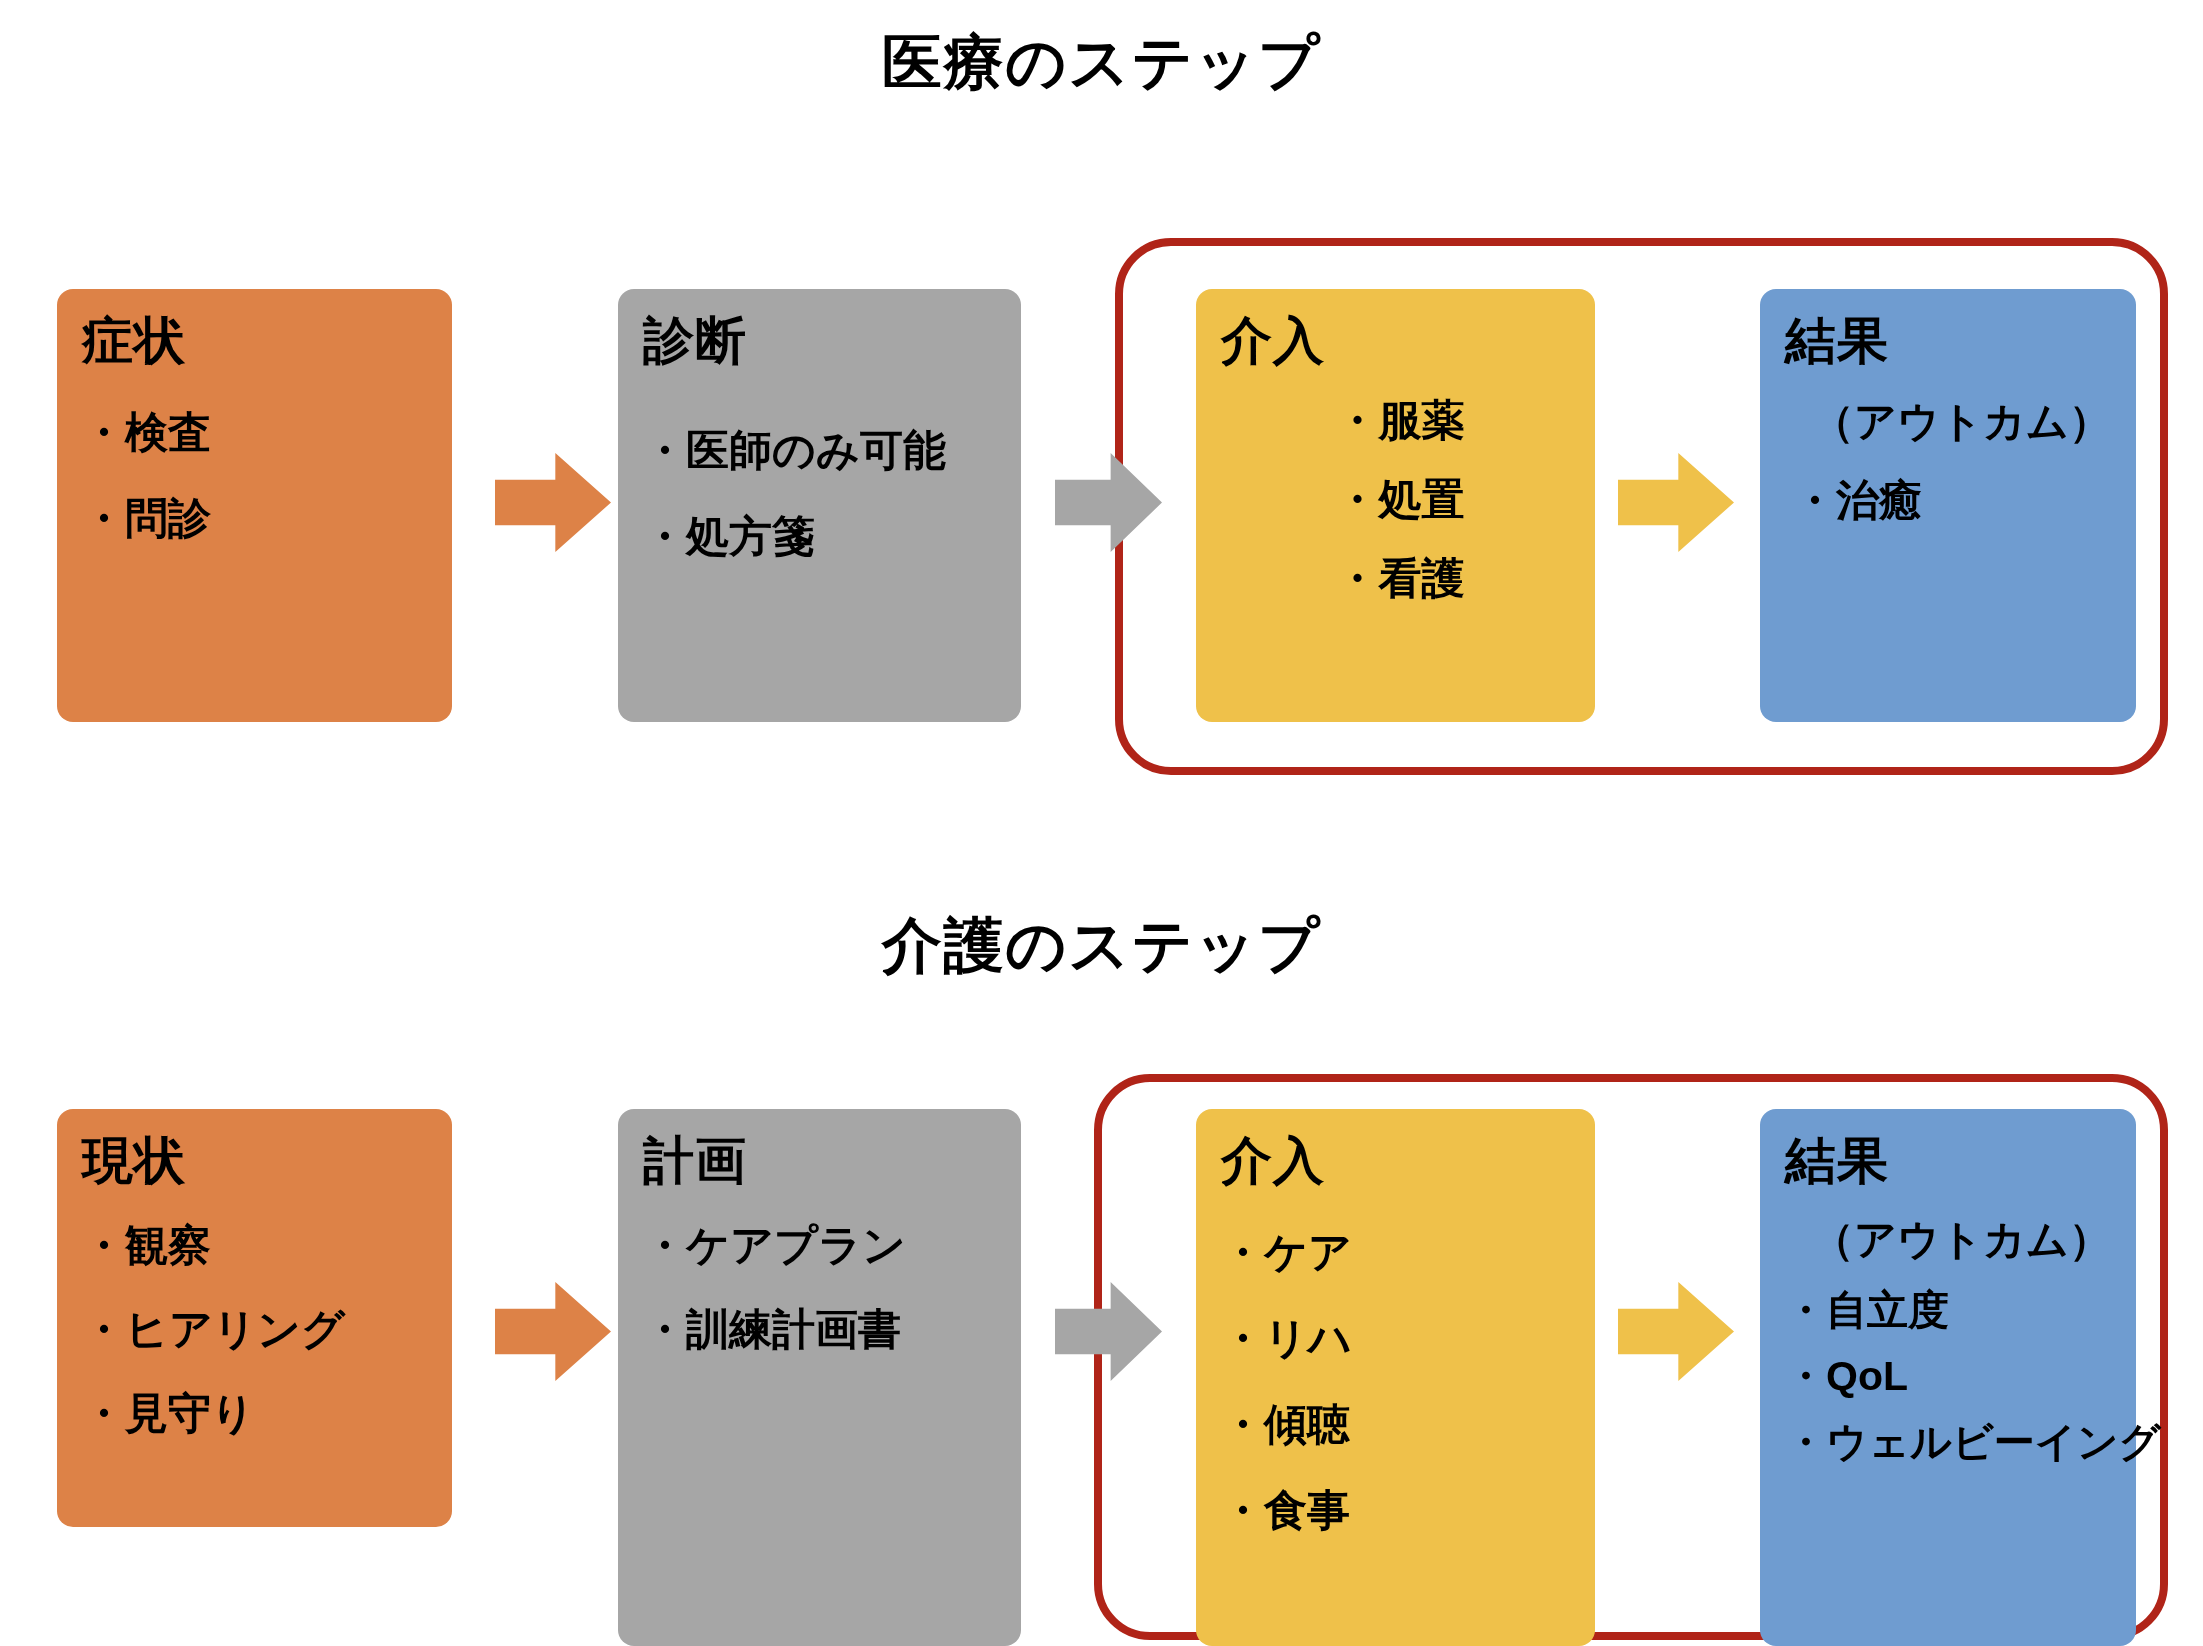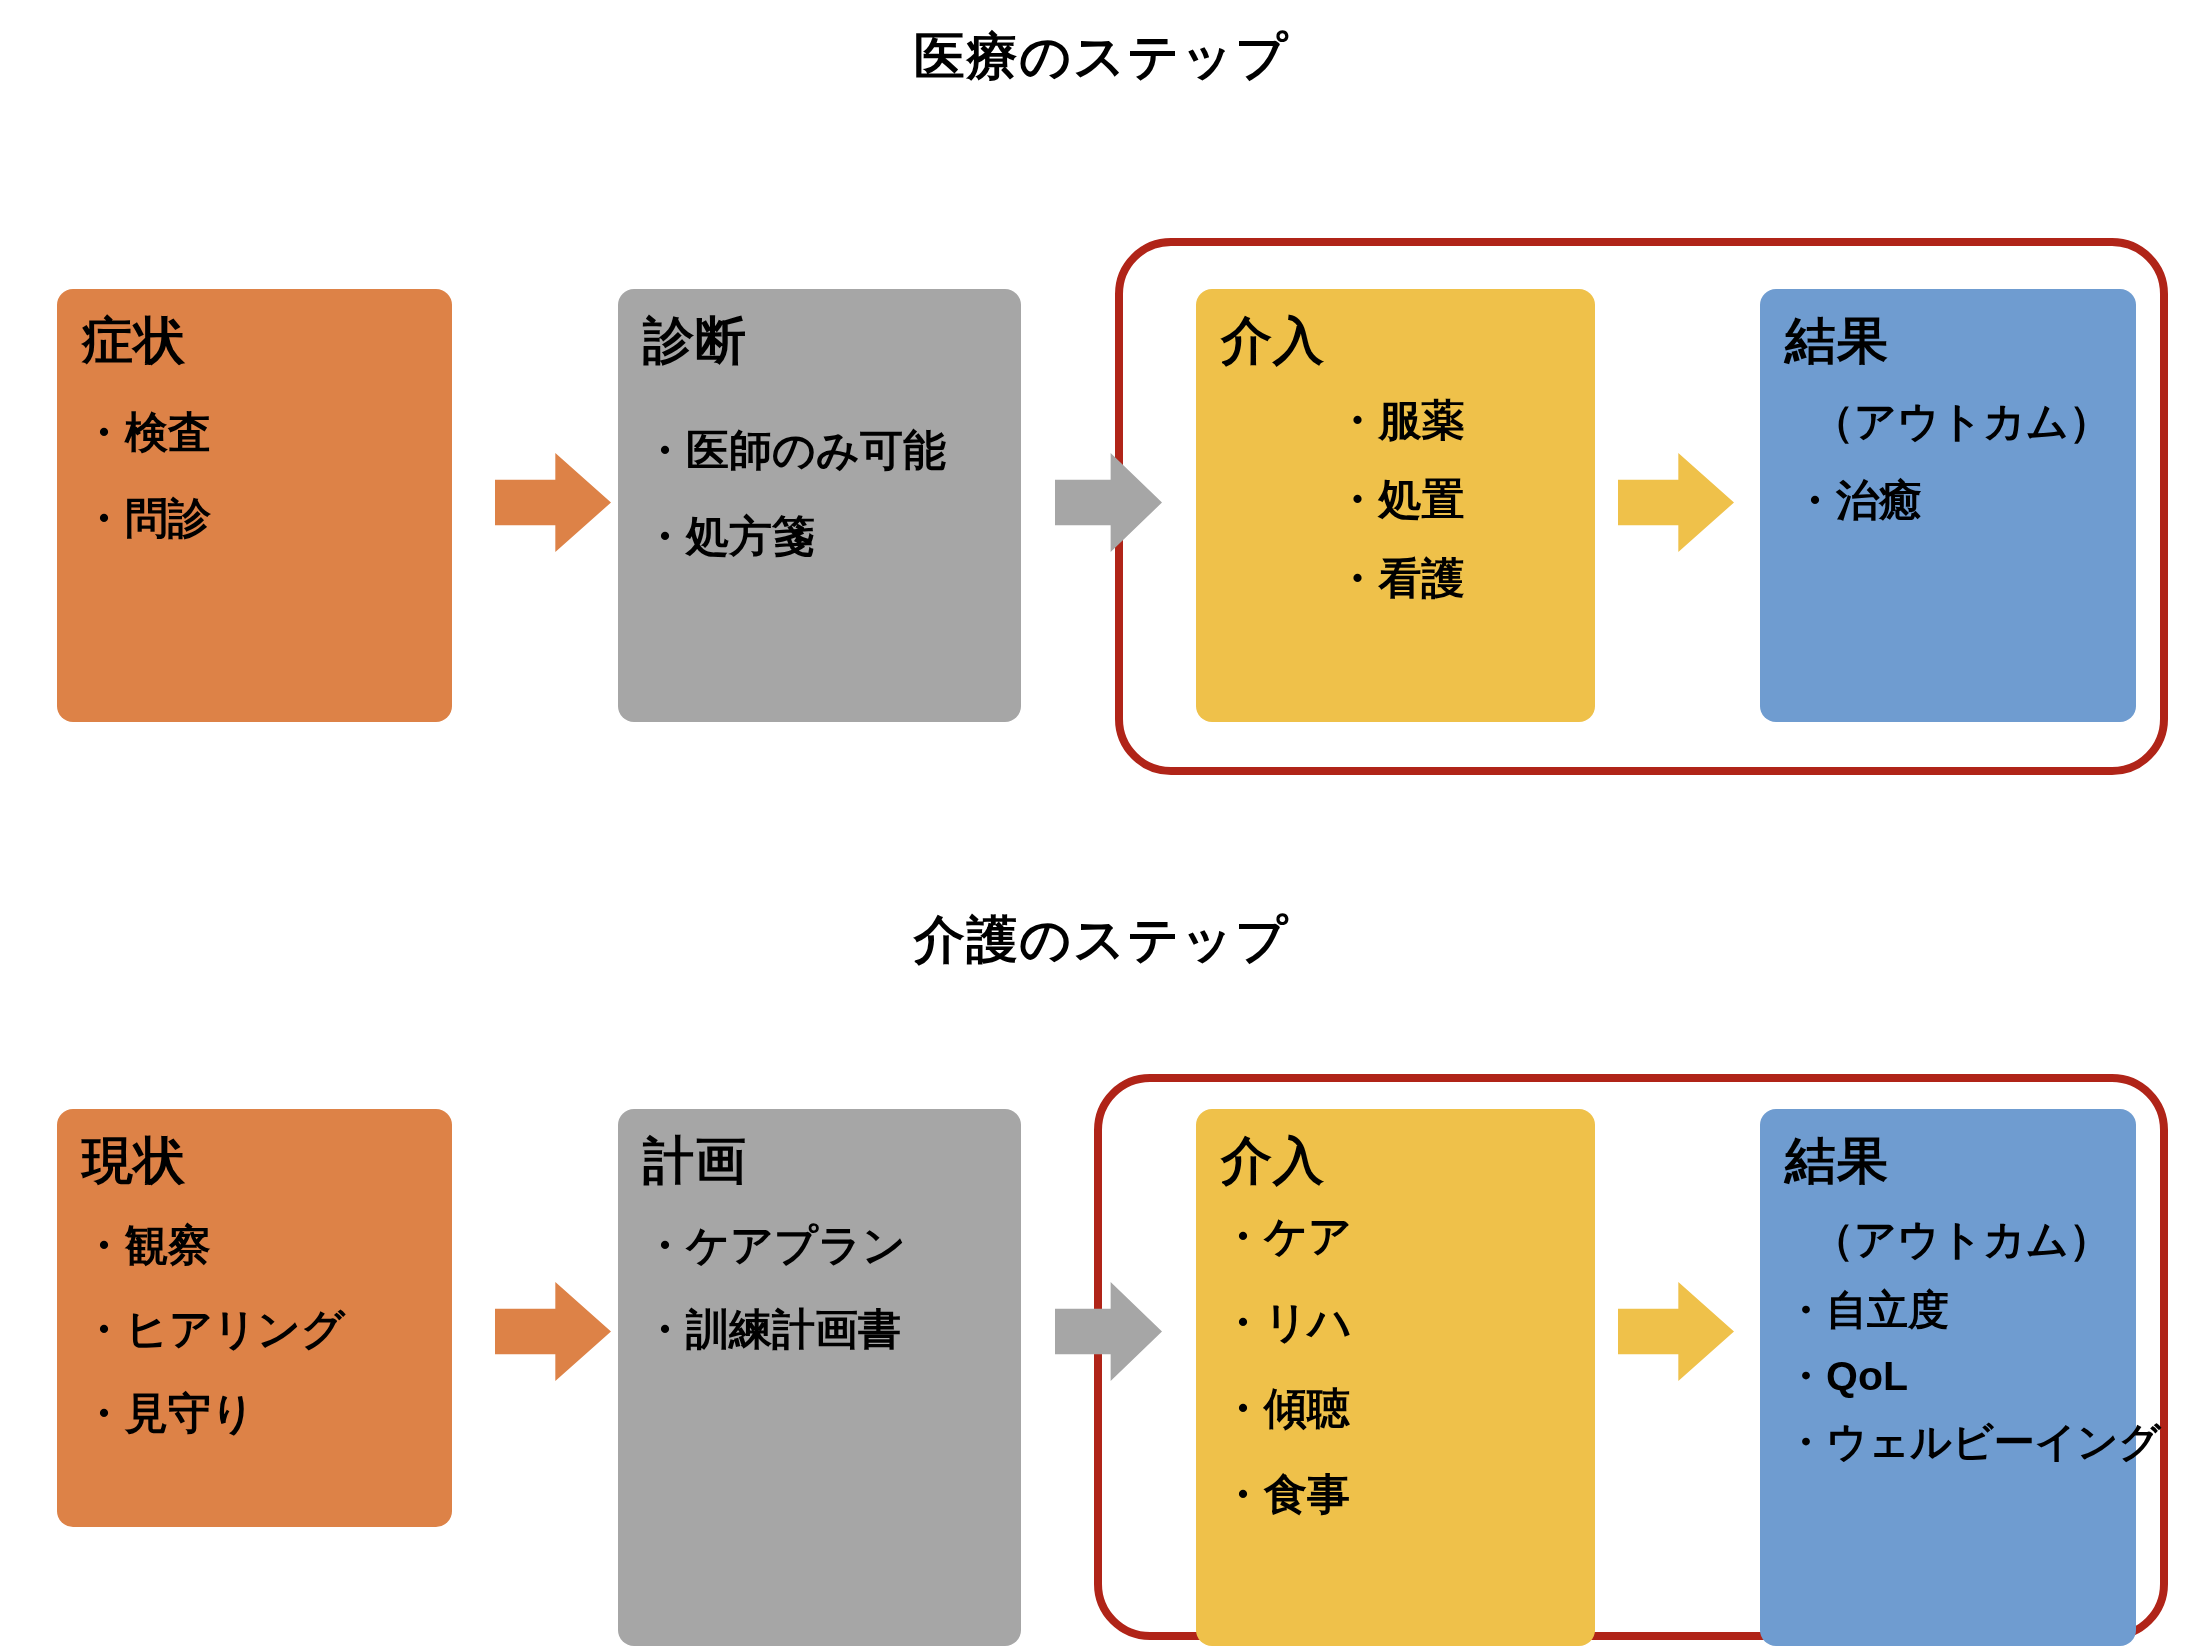--- a/index.html
+++ b/index.html
@@ -10,21 +10,21 @@
     overflow: hidden;
   }
   #canvas { position: relative; width: 2203px; height: 1646px; background: #fff; }
 
   .section-title {
     position: absolute;
     width: 100%;
     text-align: center;
     font-weight: bold;
     color: #000000;
-    font-size: 51px;
+    font-size: 60px;
     letter-spacing: 1.8px;
     white-space: nowrap;
   }
   #title-medical { top: 23px; }
   #title-care    { top: 906px; }
 
   .group-outline {
     position: absolute;
     border: 8px solid #B02418;
     border-radius: 56px;
@@ -82,21 +82,21 @@
   #box-diagnosis .bullets li { margin-bottom: 36px; }
   #box-interv-1 .bullets  { margin-top: 27px; }
   #box-interv-1 .bullets li { margin-bottom: 29px; text-align: center; }
   #box-outcome-1 .box-sub { margin-top: 29px; }
   #box-outcome-1 .bullets { margin-top: 30px; margin-left: 8px; }
 
   #box-current .bullets   { margin-top: 32px; }
   #box-current .bullets li { margin-bottom: 34px; }
   #box-plan .bullets      { margin-top: 32px; }
   #box-plan .bullets li   { margin-bottom: 34px; }
-  #box-interv-2 .bullets  { margin-top: 23px; }
+  #box-interv-2 .bullets  { margin-top: 39px; }
   #box-interv-2 .bullets li { margin-bottom: 36px; }
   #box-outcome-2 .box-sub { margin-top: 27px; }
   #box-outcome-2 .bullets { margin-top: 23px; }
   #box-outcome-2 .bullets li { margin-bottom: 18px; font-size: 41px; }
 
   
   .arrow {
     position: absolute;
     clip-path: polygon(0% 27%, 52% 27%, 52% 0%, 100% 50%, 52% 100%, 52% 73%, 0% 73%);
   }

